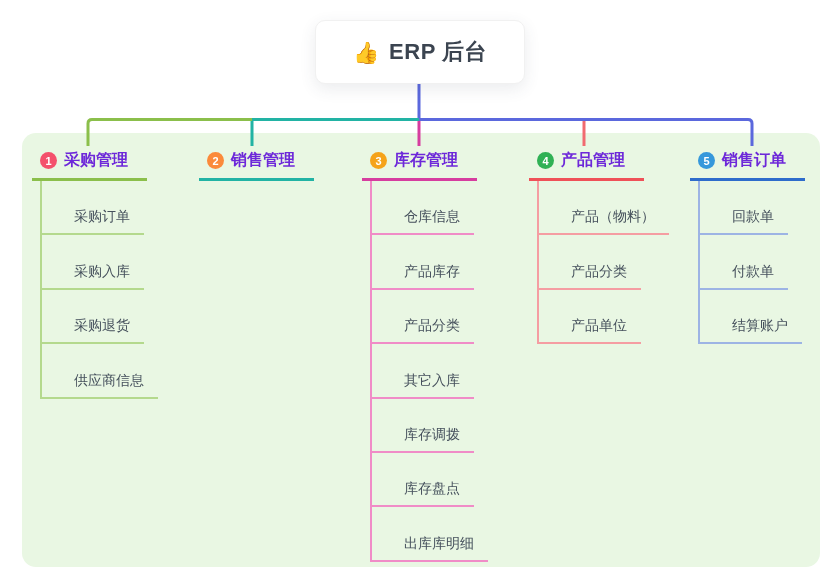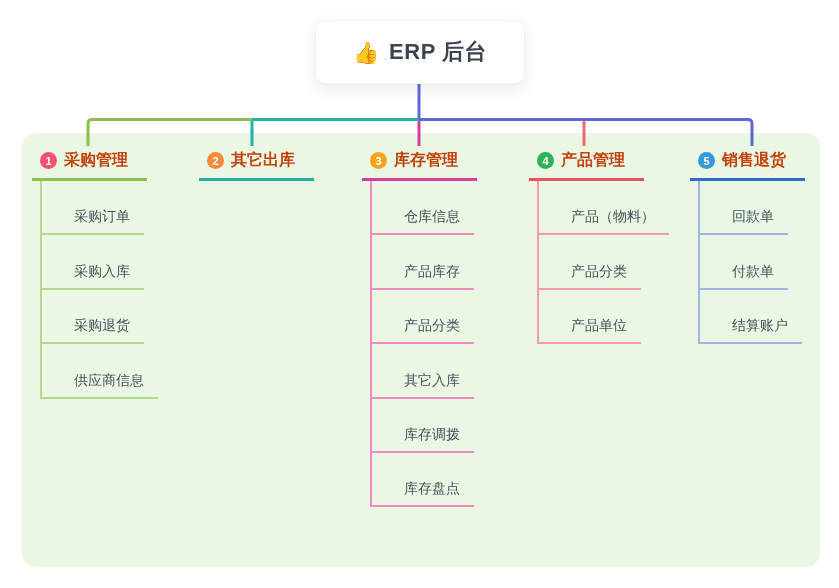--- a/index.html
+++ b/index.html
@@ -37,21 +37,21 @@
     width:115px;display:flex;align-items:center;
     padding-bottom:7px;border-bottom:3px solid var(--main);
     cursor:pointer;
   }
   .badge{
     width:17px;height:17px;border-radius:50%;
     margin-left:8px;margin-right:7px;flex:0 0 17px;
     color:#fff;font-size:11px;font-weight:bold;
     display:flex;align-items:center;justify-content:center;
   }
-  .branch-title{font-size:16px;font-weight:600;color:#c2410c;white-space:nowrap;}
+  .branch-title{font-size:16px;font-weight:600;color:#6d28d9;white-space:nowrap;}
 
   ul.leaves{
     list-style:none;margin:0 0 0 8px;padding:0;
     border-left:2px solid var(--leaf);
   }
   li.leaf{height:54.4px;display:flex;align-items:flex-end;cursor:pointer;}
   .leaf-label{
     display:inline-block;white-space:nowrap;
     padding:0 14px 8px 32px;
     border-bottom:2px solid var(--leaf);
@@ -94,21 +94,21 @@
             <span class="leaf-label">采购退货</span>
           </li>
           <li class="leaf">
             <span class="leaf-label">供应商信息</span>
           </li>
         </ul>
       </div>
       <div class="branch" style="left: 199px; --main: #22b3a4; --leaf: #82d2c9;">
         <div class="branch-header">
           <span class="badge" style="background:#fb8a3a">2</span>
-          <span class="branch-title">其它出库</span>
+          <span class="branch-title">销售管理</span>
         </div>
       </div>
       <div class="branch" style="left: 362px; --main: #d63d9f; --leaf: #f08cc7;">
         <div class="branch-header">
           <span class="badge" style="background:#f5a31a">3</span>
           <span class="branch-title">库存管理</span>
         </div>
         <ul class="leaves">
           <li class="leaf">
             <span class="leaf-label">仓库信息</span>
@@ -121,20 +121,23 @@
           </li>
           <li class="leaf">
             <span class="leaf-label">其它入库</span>
           </li>
           <li class="leaf">
             <span class="leaf-label">库存调拨</span>
           </li>
           <li class="leaf">
             <span class="leaf-label">库存盘点</span>
           </li>
+          <li class="leaf">
+            <span class="leaf-label">出库库明细</span>
+          </li>
         </ul>
       </div>
       <div class="branch" style="left: 529px; --main: #ef5158; --leaf: #f59da2;">
         <div class="branch-header">
           <span class="badge" style="background:#30b155">4</span>
           <span class="branch-title">产品管理</span>
         </div>
         <ul class="leaves">
           <li class="leaf">
             <span class="leaf-label">产品（物料）</span>
@@ -143,21 +146,21 @@
             <span class="leaf-label">产品分类</span>
           </li>
           <li class="leaf">
             <span class="leaf-label">产品单位</span>
           </li>
         </ul>
       </div>
       <div class="branch" style="left: 690px; --main: #2e6ccb; --leaf: #9db4e4;">
         <div class="branch-header">
           <span class="badge" style="background:#3598db">5</span>
-          <span class="branch-title">销售退货</span>
+          <span class="branch-title">销售订单</span>
         </div>
         <ul class="leaves">
           <li class="leaf">
             <span class="leaf-label">回款单</span>
           </li>
           <li class="leaf">
             <span class="leaf-label">付款单</span>
           </li>
           <li class="leaf">
             <span class="leaf-label">结算账户</span>

